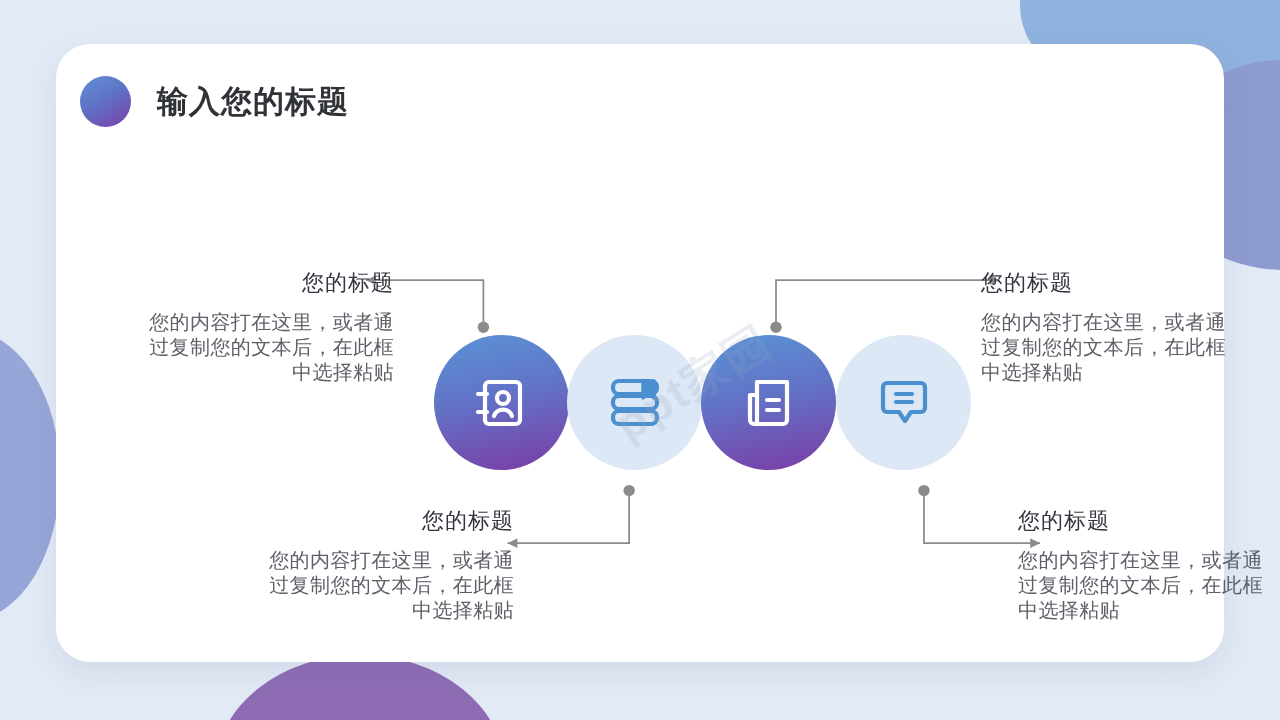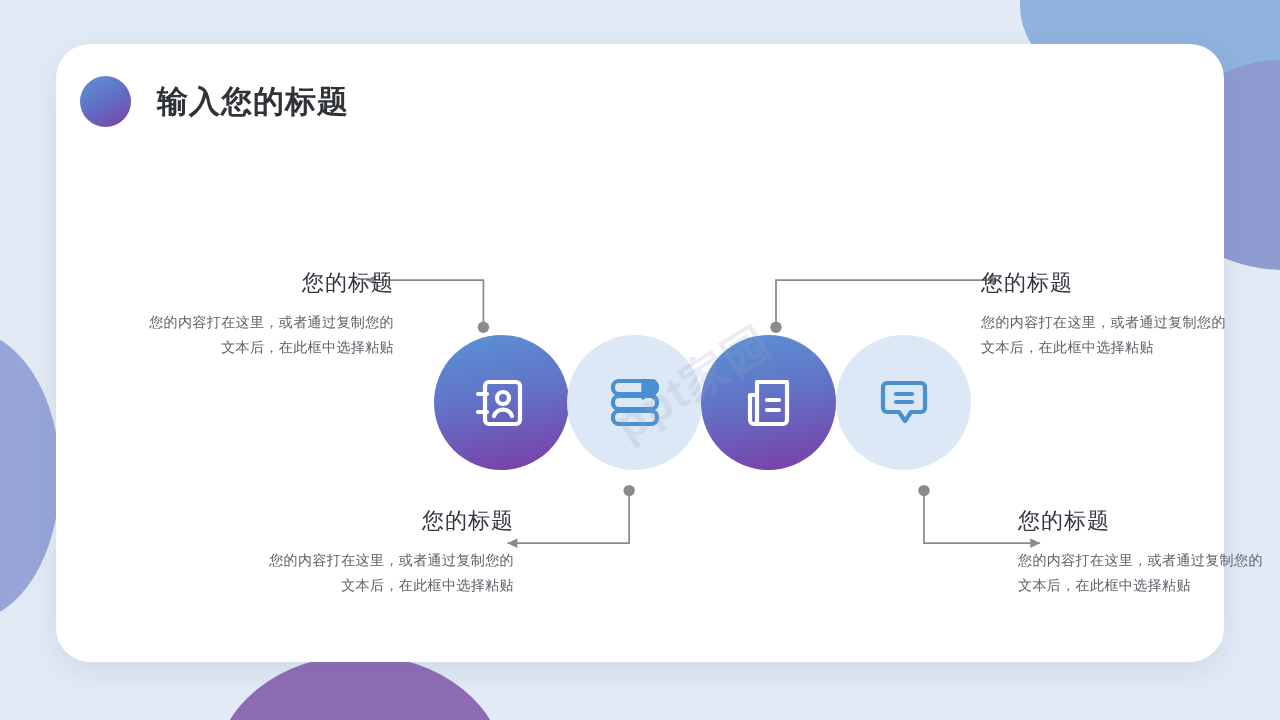--- a/index.html
+++ b/index.html
@@ -137,21 +137,21 @@
   }
   .block h3 {
     margin: 0 0 12px 0;
     font-size: 22px;
     font-weight: normal;
     color: #333640;
     letter-spacing: 1px;
   }
   .block p {
     margin: 0;
-    font-size: 14px;
+    font-size: 20px;
     line-height: 25px;
     color: #5d6068;
     letter-spacing: 0.4px;
   }
   .align-right { text-align: right; }
   .align-left  { text-align: left; }
 
   .blk-tl { left: 88px;  top: 224px; }
   .blk-tr { left: 925px; top: 224px; }
   .blk-bl { left: 208px; top: 462px; }

